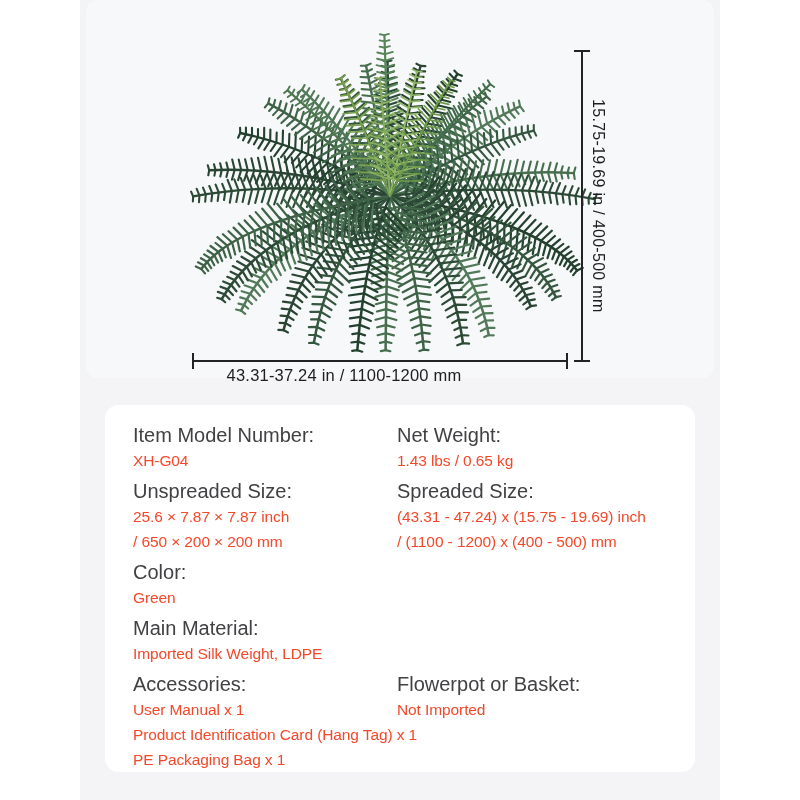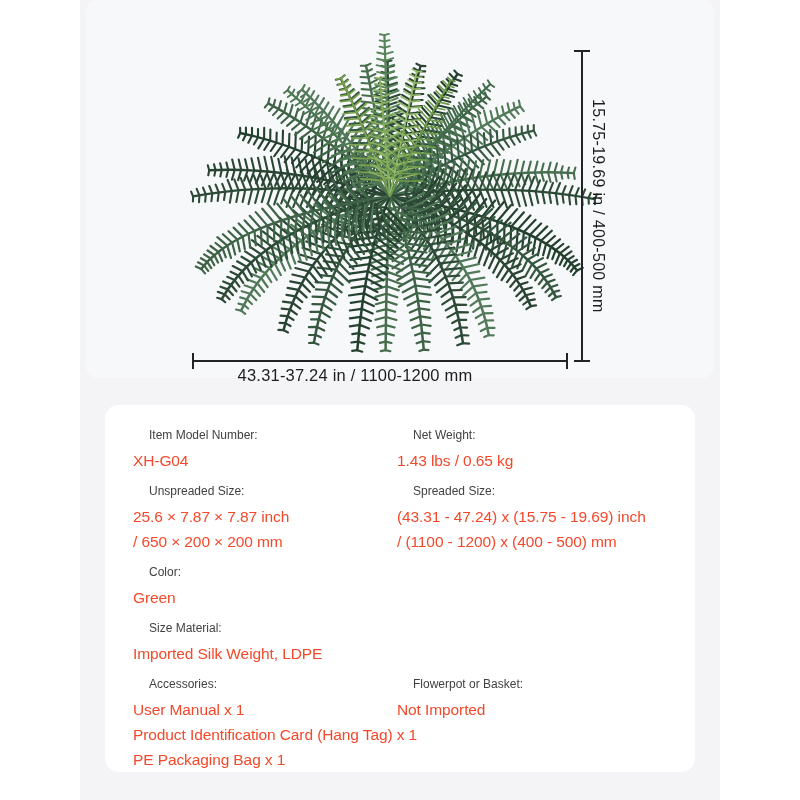--- a/index.html
+++ b/index.html
@@ -14,29 +14,29 @@
   .dim-v-line { left:581px; top:51px;  width:2px;  height:310px; }
   .dim-v-cap-top { left:574px; top:50px;  width:16px; height:2px; }
   .dim-v-cap-bot { left:574px; top:360px; width:16px; height:2px; }
   .dim-h-line { left:193px; top:360px; width:375px; height:2px; }
   .dim-h-tick-l { left:192px; top:353px; width:2px; height:16px; }
   .dim-h-tick-r { left:566px; top:353px; width:2px; height:16px; }
 
   .dim-v-label { position:absolute; left:589px; top:51px; height:310px;
                  writing-mode:vertical-rl; text-align:center;
                  font-size:16px; letter-spacing:.3px; color:var(--dim-text,#1e1e20); }
-  .dim-h-label { position:absolute; left:155px; top:366px; width:400px; text-align:center;
+  .dim-h-label { position:absolute; left:144px; top:366px; width:400px; text-align:center;
                  font-size:16.5px; letter-spacing:.2px; color:var(--dim-text,#1e1e20); }
 
   .panel { position:absolute; left:105px; top:405px; width:590px; height:367px;
            background:var(--panel-bg,#fff); border-radius:14px;
            padding:18px 20px 0 28px; }
   .row { display:grid; grid-template-columns:264px 1fr; margin-bottom:6px; }
   .cell { overflow:visible; }
-  .label { font-size:12px; line-height:25px; color:var(--label-text,#414144); white-space:nowrap;margin-left:16px; }
+  .label { font-size:20px; line-height:25px; color:var(--label-text,#414144); white-space:nowrap; }
   .val   { font-size:15.5px; line-height:25px; font-weight:normal; letter-spacing:-0.1px;
            color:var(--accent,#f44a27); white-space:nowrap; }
 </style>
 </head>
 <body>
 
 <div class="stage">
   <div class="band"></div>
   <div class="photo-area"></div>
 
@@ -221,21 +221,21 @@
 
     <div class="row">
       <div class="cell">
         <div class="label">Color:</div>
         <div class="val">Green</div>
       </div>
     </div>
 
     <div class="row">
       <div class="cell">
-        <div class="label">Size Material:</div>
+        <div class="label">Main Material:</div>
         <div class="val">Imported Silk Weight, LDPE</div>
       </div>
     </div>
 
     <div class="row">
       <div class="cell">
         <div class="label">Accessories:</div>
         <div class="val">User Manual x 1</div>
         <div class="val">Product Identification Card (Hang Tag) x 1</div>
         <div class="val">PE Packaging Bag x 1</div>

